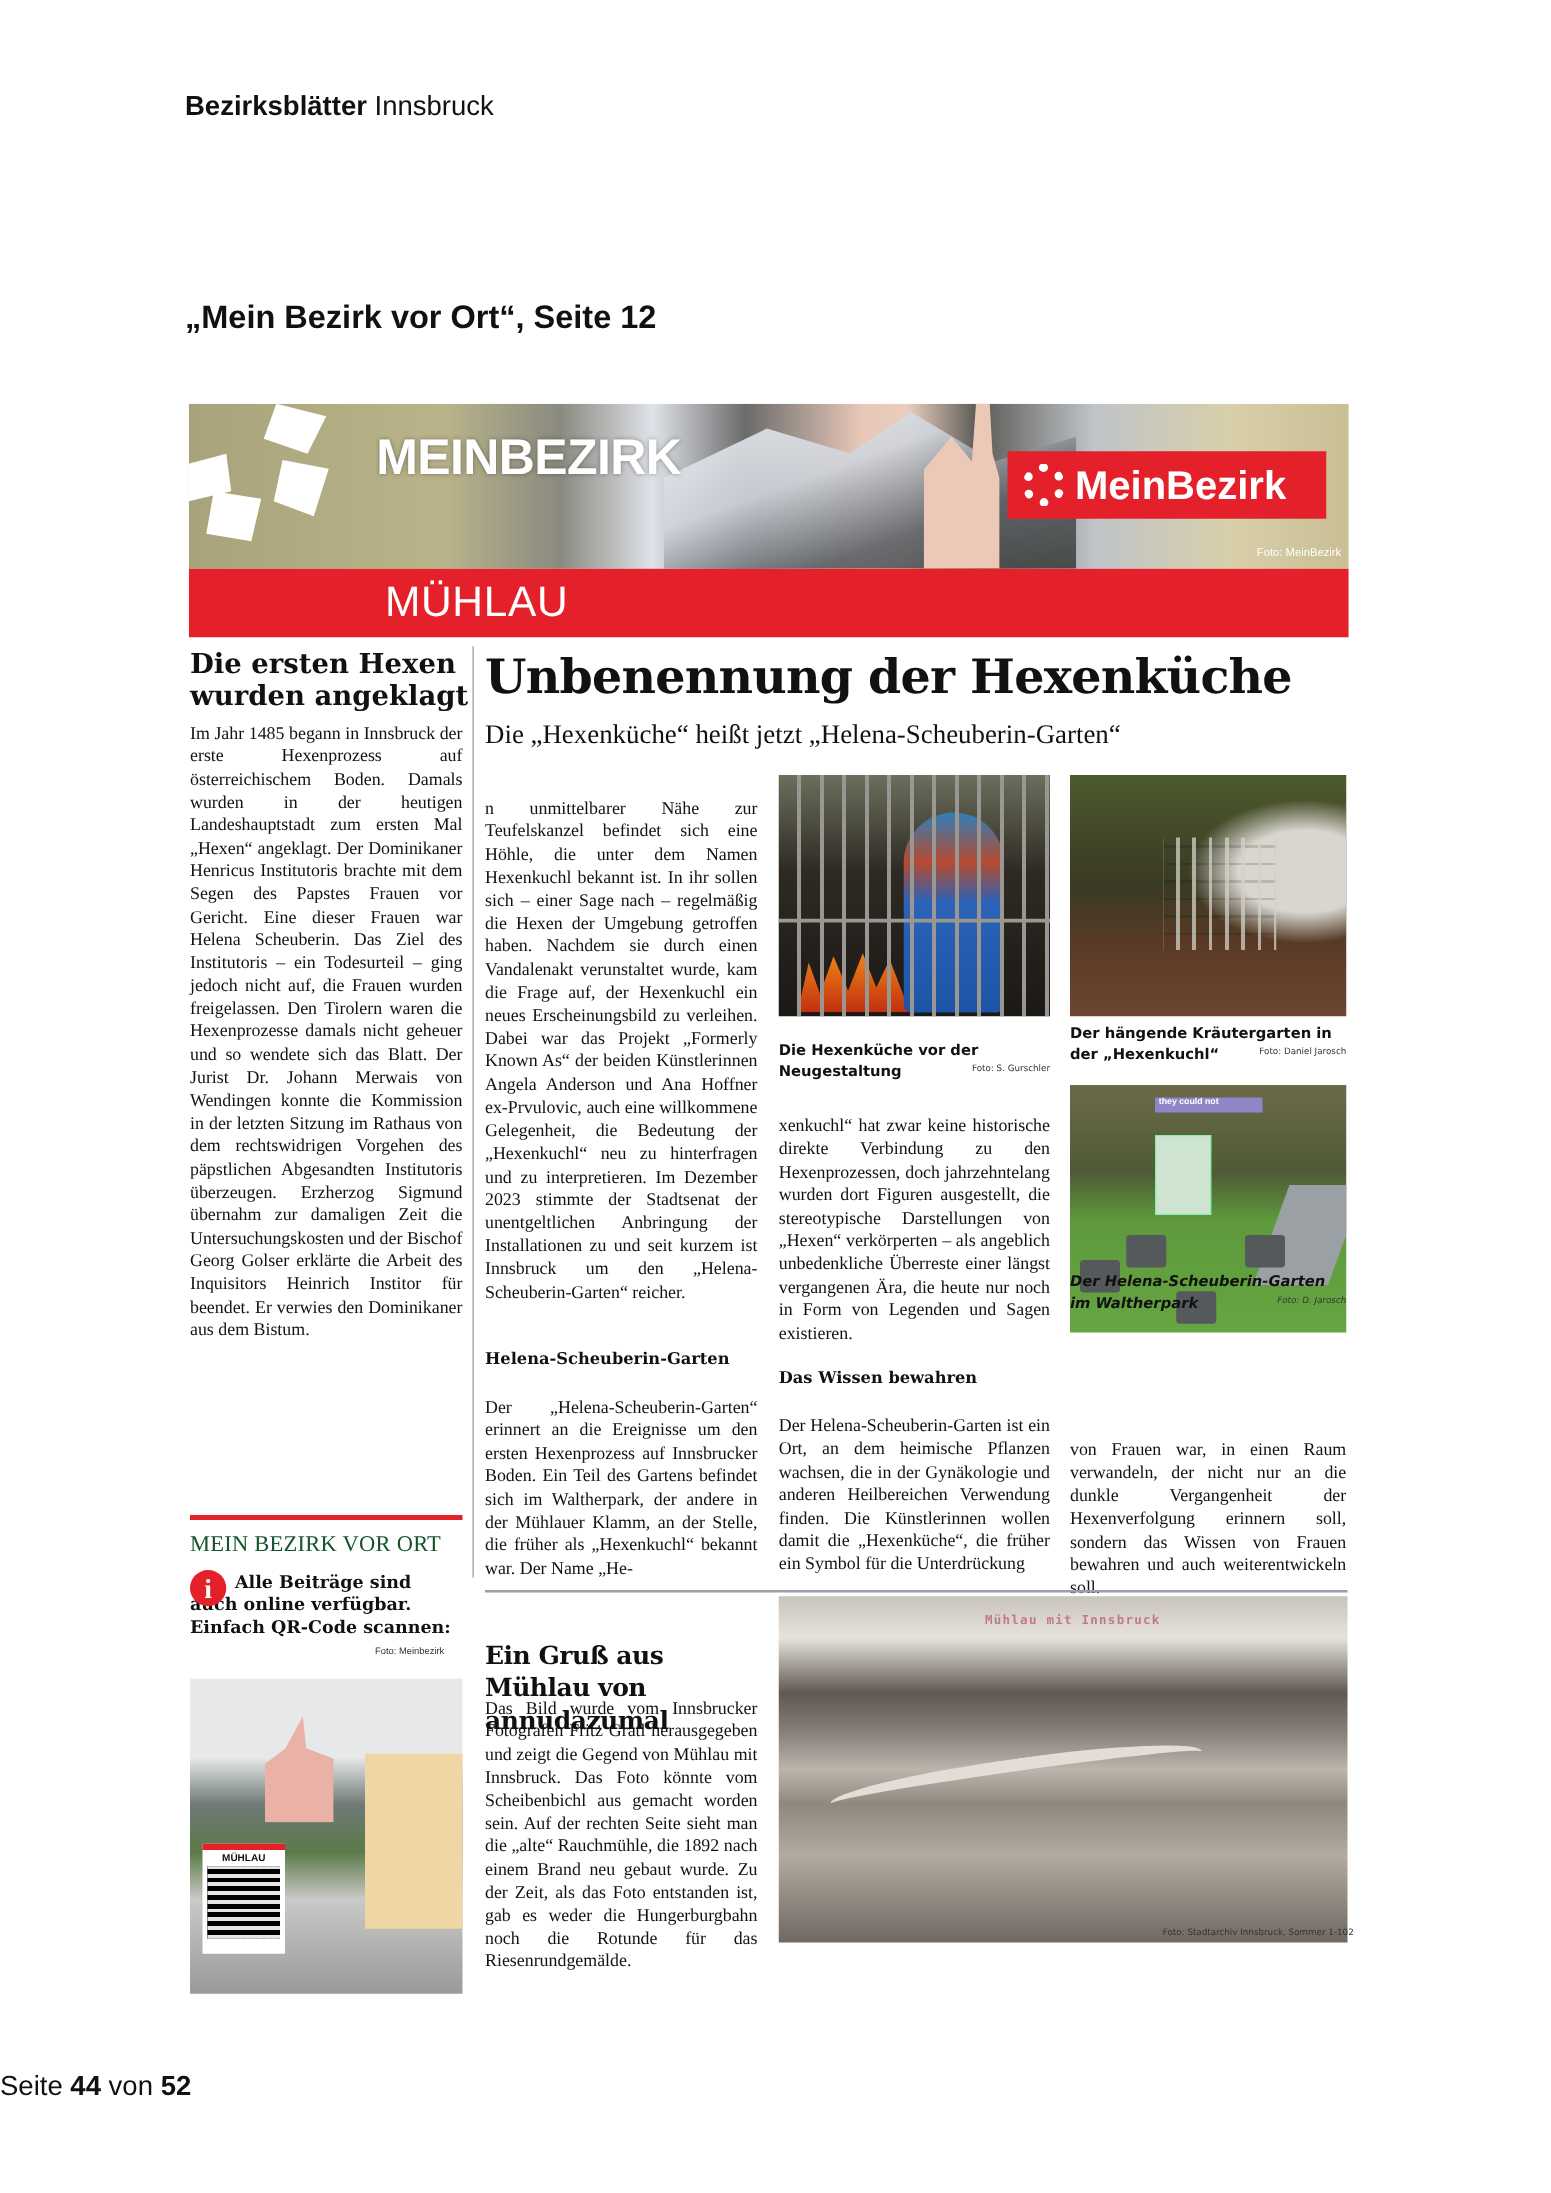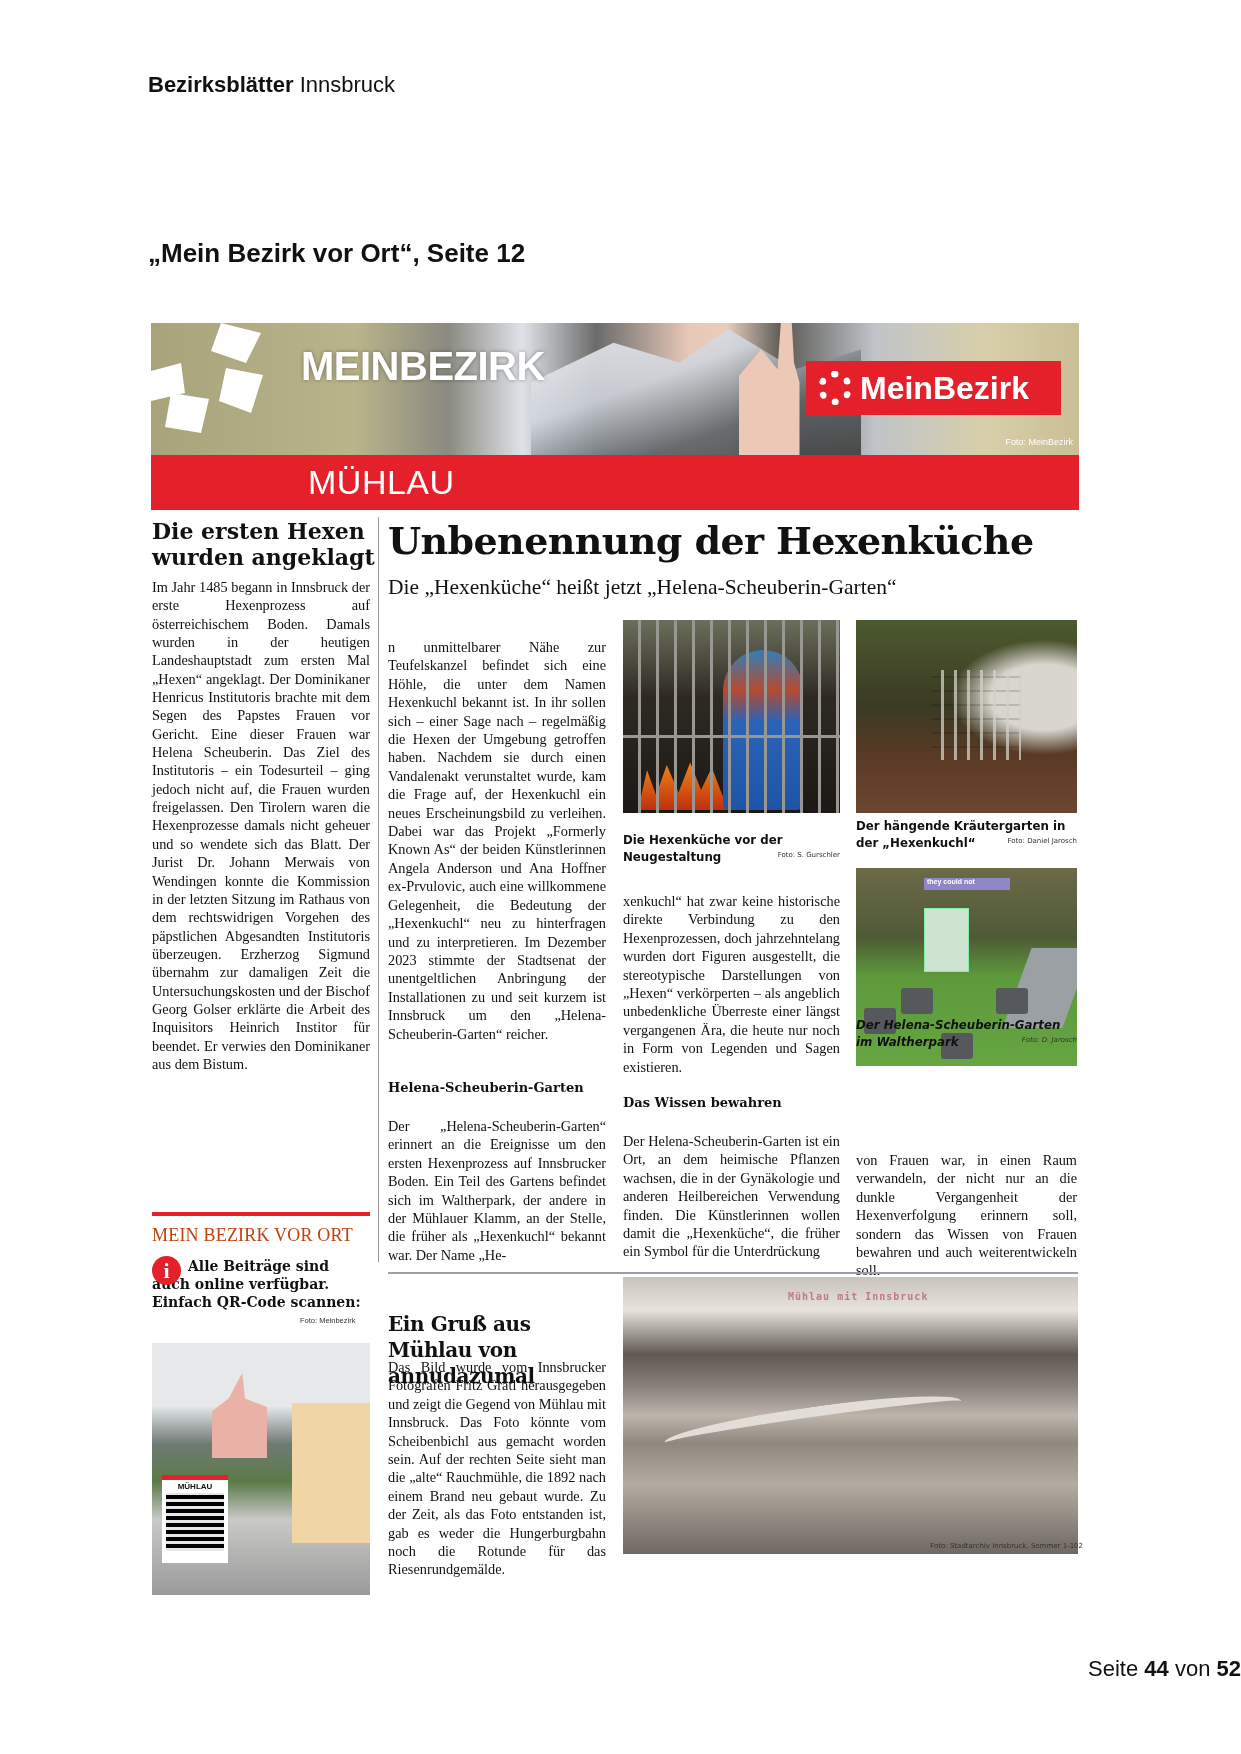--- a/index.html
+++ b/index.html
@@ -27,21 +27,21 @@
   #banner-credit { position:absolute; right: 6px; top: 114px; font-size: 9px; color:#fff; }
   #banner-red { position:absolute; left:0; top: 132px; width: 928px; height: 55px; background: #e4202a; }
   #banner-district { position:absolute; left: 157px; top: 140px; color:#fff; font-size: 34px; letter-spacing: 0.5px; }
 
   
   #side-head { left: 152px; top: 518px; width: 225px; font-size: 22px; font-weight: bold; line-height: 26px; font-family: "DejaVu Serif", serif; }
   #side-body { left: 152px; top: 578px; width: 218px; font-size: 14.3px; line-height: 18.35px; text-align: justify; font-family: Liberation Serif, serif; }
   #colrule { left: 378px; top: 517px; width: 1px; height: 745px; background: #999; }
 
   #promo-rule { left: 152px; top: 1212px; width: 218px; height: 4px; background: #e4202a; }
-  #promo-title { left: 152px; top: 1225px; color: #c2410c; font-size: 18px; font-family: "Liberation Serif", serif; letter-spacing: .2px; }
+  #promo-title { left: 152px; top: 1225px; color: #14532d; font-size: 18px; font-family: "Liberation Serif", serif; letter-spacing: .2px; }
   #promo-icon { left: 152px; top: 1256px; width: 29px; height: 29px; border-radius: 50%; background: #e4202a; color:#fff; font-family: "Liberation Serif", serif; font-weight:bold; font-size: 22px; text-align:center; line-height: 29px; }
   #promo-text { left: 152px; top: 1257px; width: 218px; font-family: "DejaVu Serif", serif; font-weight: bold; font-size: 14px; line-height: 18px; text-indent: 36px; }
   #promo-credit { left: 300px; top: 1316px; font-size: 7.5px; color:#333; }
 
   #qr-photo { left: 152px; top: 1343px; width: 218px; height: 252px; overflow:hidden;
     background: linear-gradient(180deg, #e6e8ea 0%, #e6e8ea 25%, #6f7a76 40%, #5b7a48 55%, #c9c9c7 70%, #9a9a9a 100%); }
   #qr-photo .church { position:absolute; left: 60px; top: 30px; width: 55px; height: 85px; background: #eab1a7; clip-path: polygon(0 100%, 0 45%, 30% 30%, 55% 0, 60% 30%, 100% 40%, 100% 100%); }
   #qr-photo .house { position:absolute; left: 140px; top: 60px; width: 80px; height: 140px; background: #efd6a4; }
   #qr-box { position:absolute; left: 10px; top: 132px; width: 66px; height: 88px; background:#fff; border-top: 5px solid #e4202a; }
   #qr-label { font-size: 8px; font-weight: bold; text-align:center; margin-top: 2px; }
@@ -100,21 +100,21 @@
   #sec-head { left: 388px; top: 1278px; width: 218px; font-family: "DejaVu Serif", serif; font-weight: bold; font-size: 20px; line-height: 26px; letter-spacing: -0.4px; margin-top: 33px; }
   #sec-body { left: 388px; top: 1338px; width: 218px; }
 
   #img4 { left: 623px; top: 1277px; width: 455px; height: 277px; overflow:hidden;
     background: linear-gradient(180deg, #c9c3bd 0%, #e7e2dc 12%, #5f5853 28%, #8a837c 40%, #bdb5ac 50%, #8f887f 60%, #b3aba1 75%, #6f6861 100%); }
   #img4 .river { position:absolute; left: 40px; top: 130px; width: 300px; height: 30px; border-top: 10px solid #e2ddd6; transform: rotate(-8deg); border-radius: 50%; }
   #img4 .label { position:absolute; left: 165px; top: 14px; color: #c07a86; font-family: "DejaVu Sans Mono", monospace; font-weight:bold; font-size: 10px; letter-spacing: 1px; }
   #cap4 { left: 623px; top: 1557px; width: 460px; }
   #cap4 .credit { position:absolute; right: 0; bottom: 2px; }
 
-  #footer { left: 0; width: 1241px; top: 1656px; text-align: right; font-size: 22px; }
+  #footer { left: 0; width: 1241px; top: 1656px; text-align: left; font-size: 22px; }
 </style>
 </head>
 <body>
 
 <div class="abs" id="hdr"><b>Bezirksblätter</b> <span>Innsbruck</span></div>
 <div class="abs" id="pageref">„Mein Bezirk vor Ort“, Seite 12</div>
 
 <div class="abs" id="banner">
   <div id="banner-photo"></div>
   <div id="banner-mtn"></div>

